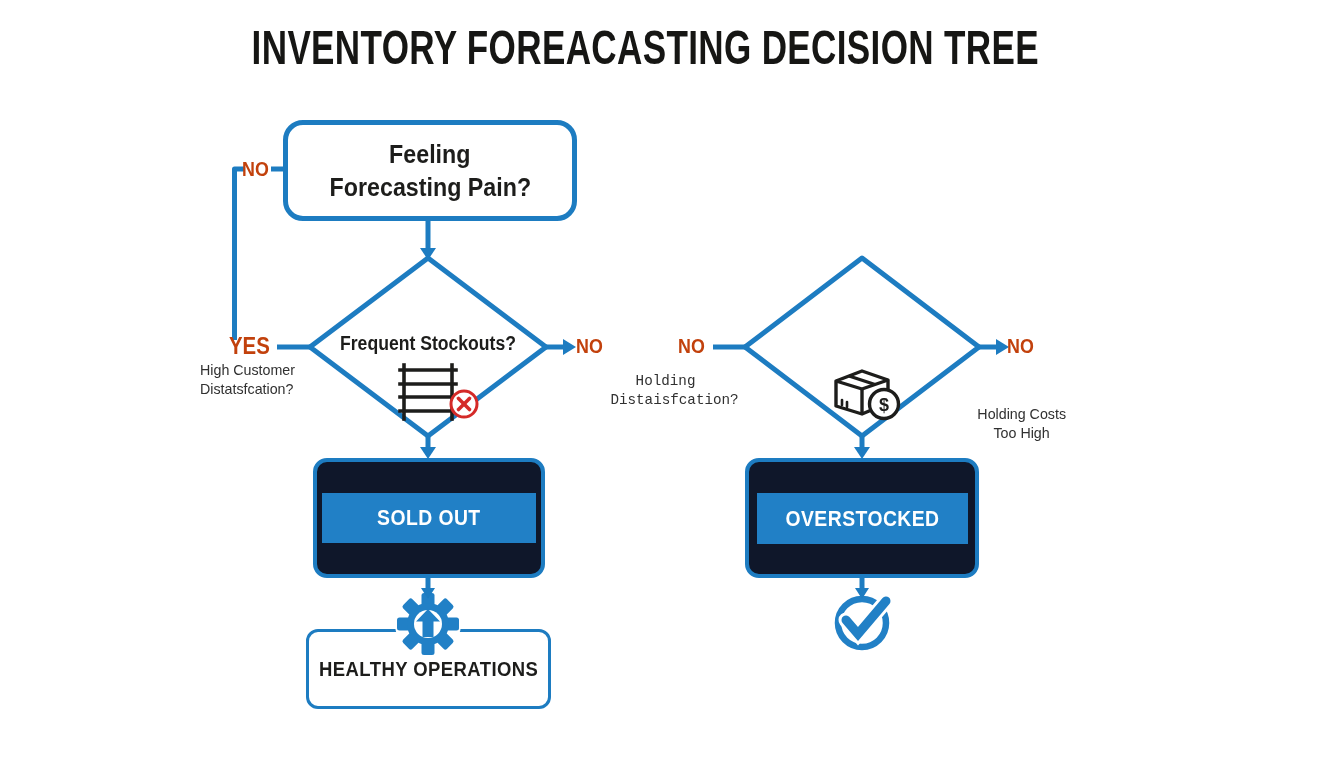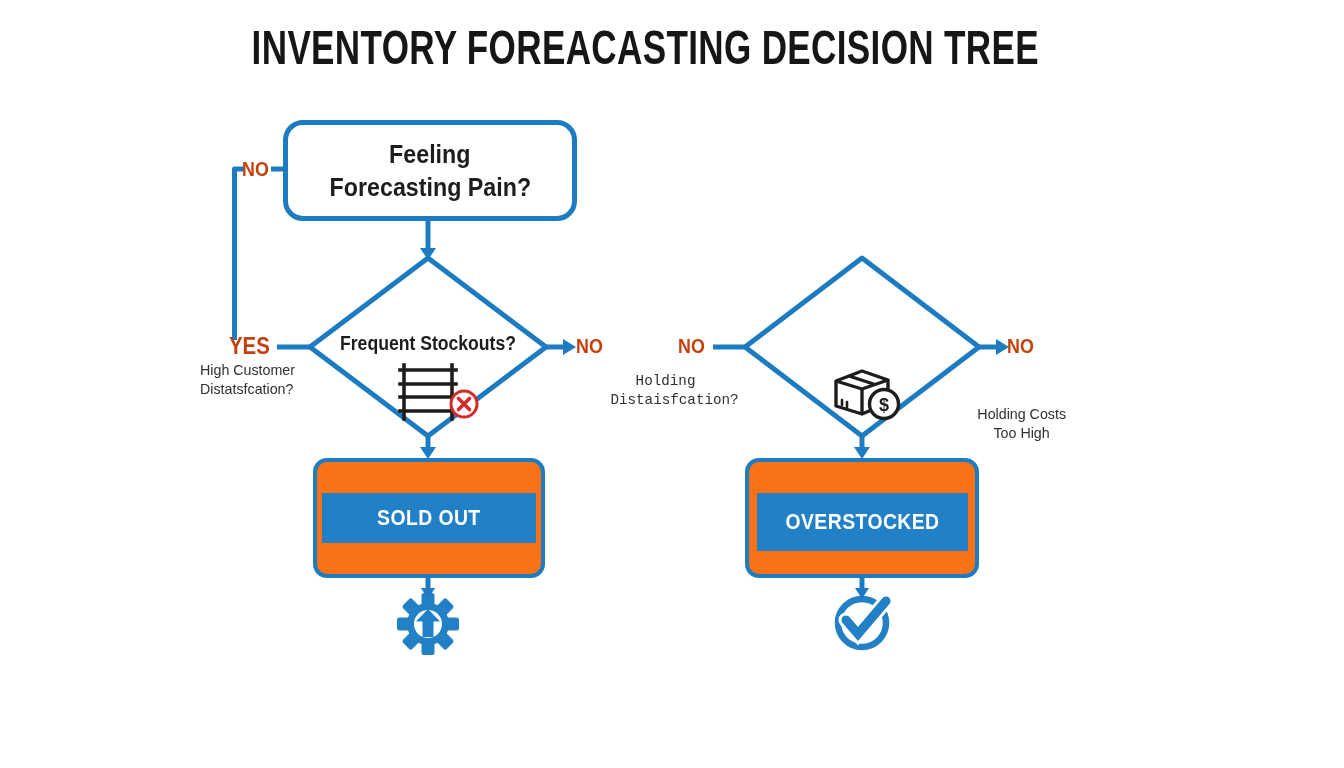--- a/index.html
+++ b/index.html
@@ -20,21 +20,21 @@
   
   .node-box{
     box-sizing:border-box;background:#ffffff;border:5px solid #1d7cc1;border-radius:20px;
     display:flex;flex-direction:column;align-items:center;justify-content:center;
   }
   .node-box .q{
     font-size:25px;font-weight:bold;color:#1d1d1b;line-height:33px;
     transform:scaleX(0.93);transform-origin:center;white-space:nowrap;text-align:center;
   }
   .result-box{
-    box-sizing:border-box;background:#f97316;border:4px solid #1d7cc1;border-radius:14px;padding-left:28px;
+    box-sizing:border-box;background:#0f172a;border:4px solid #1d7cc1;border-radius:14px;padding-left:28px;
   }
   .banner{
     position:absolute;background:#2180c6;display:flex;align-items:center;justify-content:center;
   }
   .banner span{
     color:#ffffff;font-weight:bold;font-size:22px;letter-spacing:0.5px;
     transform:scaleX(0.88);transform-origin:center;white-space:nowrap;
   }
   .outcome-box{
     box-sizing:border-box;background:#ffffff;border:3px solid #1d7cc1;border-radius:12px;
@@ -125,25 +125,28 @@
     <div class="q">Forecasting Pain?</div>
   </div>
 
   <div class="abs result-box" style="left:313px;top:458px;width:232px;height:120px;">
     <div class="banner" style="left:5px;right:5px;top:31px;height:50px;">
       <span>SOLD OUT</span>
     </div>
   </div>
 
   <div class="abs result-box" style="left:745px;top:458px;width:234px;height:120px;">
-    <div class="banner" style="left:8px;right:7px;top:31px;height:58px;">
+    <div class="banner" style="left:8px;right:7px;top:31px;height:51px;">
       <span>OVERSTOCKED</span>
     </div>
   </div>
 
+  <div class="abs outcome-box" style="left:306px;top:629px;width:245px;height:80px;">
+    <span>HEALTHY OPERATIONS</span>
+  </div>
 
   <div class="abs title-wrap">
     <span>INVENTORY FOREACASTING DECISION TREE</span>
   </div>
 
   <div class="abs diamond-label" style="left:318px;top:332px;width:220px;">
     <span>Frequent Stockouts?</span>
   </div>
 
   <div class="abs blue-label" style="left:242px;top:157px;font-size:21px;">

